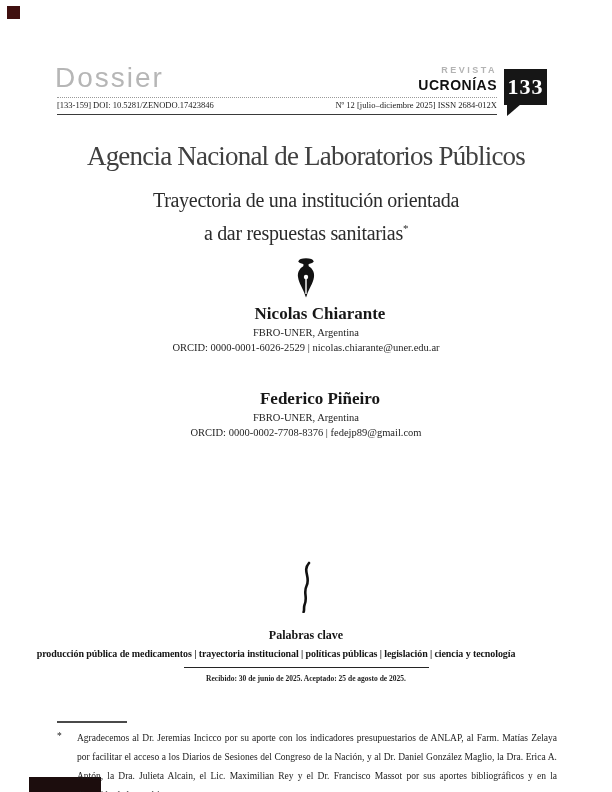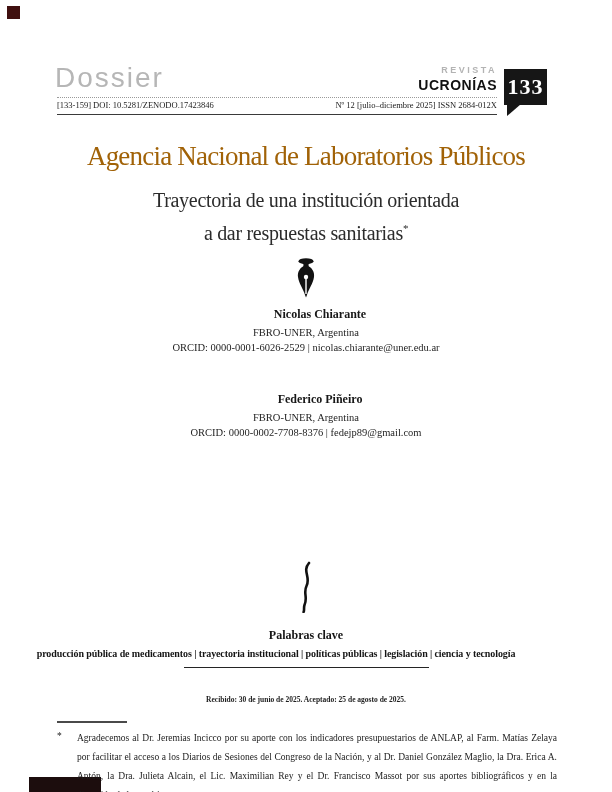--- a/index.html
+++ b/index.html
@@ -35,53 +35,53 @@
   .rule-dotted{left:57px;top:97px;width:440px;border-top:1px dotted #9a9a9a;height:0;}
   .meta-row{
     left:57px;top:100px;width:440px;display:flex;justify-content:space-between;
     font-size:8.5px;color:#222222;
   }
   .rule-solid{left:57px;top:114px;width:440px;border-top:1px solid #3a3a3a;height:0;}
 
   
   .article-title{
     left:0;top:136px;width:612px;text-align:center;
-    font-size:27px;letter-spacing:-0.8px;color:#a16207;line-height:40px;
+    font-size:27px;letter-spacing:-0.8px;color:#404040;line-height:40px;
   }
   .article-subtitle{
     left:0;top:186px;width:612px;text-align:center;
     font-size:20px;letter-spacing:-0.3px;color:#2b2b2b;line-height:28px;
   }
   .article-subtitle sup{font-size:11px;}
 
   .pen-icon-wrap{left:293px;top:258px;width:26px;height:40px;}
   .squiggle-wrap{left:298px;top:561px;width:16px;height:52px;}
 
   
   .author-block{left:0;width:612px;text-align:center;}
   .author-block.a1{top:303px;}
   .author-block.a2{top:388px;}
   .author-block.a3{top:473px;}
-  .author-name{font-size:12px;font-weight:700;color:#171717;line-height:22px;padding-left:28px;}
+  .author-name{font-size:17px;font-weight:700;color:#171717;line-height:22px;padding-left:28px;}
   .author-affil{font-size:10.5px;color:#242424;line-height:15px;}
   .author-orcid{font-size:10.5px;color:#242424;line-height:15px;}
 
   
   .keywords-heading{
     left:0;top:628px;width:612px;text-align:center;
     font-size:12px;font-weight:700;color:#151515;line-height:14px;
   }
   .keywords-line{
     left:0;top:648px;width:552px;text-align:center;white-space:nowrap;
     font-size:10px;font-weight:700;letter-spacing:-0.1px;color:#151515;
   }
   .dates-rule{left:184px;top:667px;width:245px;border-top:1.5px solid #242424;height:0;}
   .dates-line{
     left:0;top:674px;width:612px;text-align:center;
-    font-size:7.5px;font-weight:700;color:#1d1d1d;margin-top:21px;
+    font-size:7.5px;font-weight:700;color:#1d1d1d;
   }
 
   
   .footnote-rule{left:57px;top:721px;width:70px;border-top:2px solid #4a4a4a;height:0;}
   .footnote{left:57px;top:729px;width:500px;display:flex;}
   .footnote-marker{width:20px;flex:0 0 20px;font-size:9.5px;line-height:15.5px;color:#1b1b1b;}
   .footnote-text{flex:1;font-size:9.5px;line-height:19px;text-align:justify;color:#1b1b1b;}
 </style>
 </head>
 <body>

